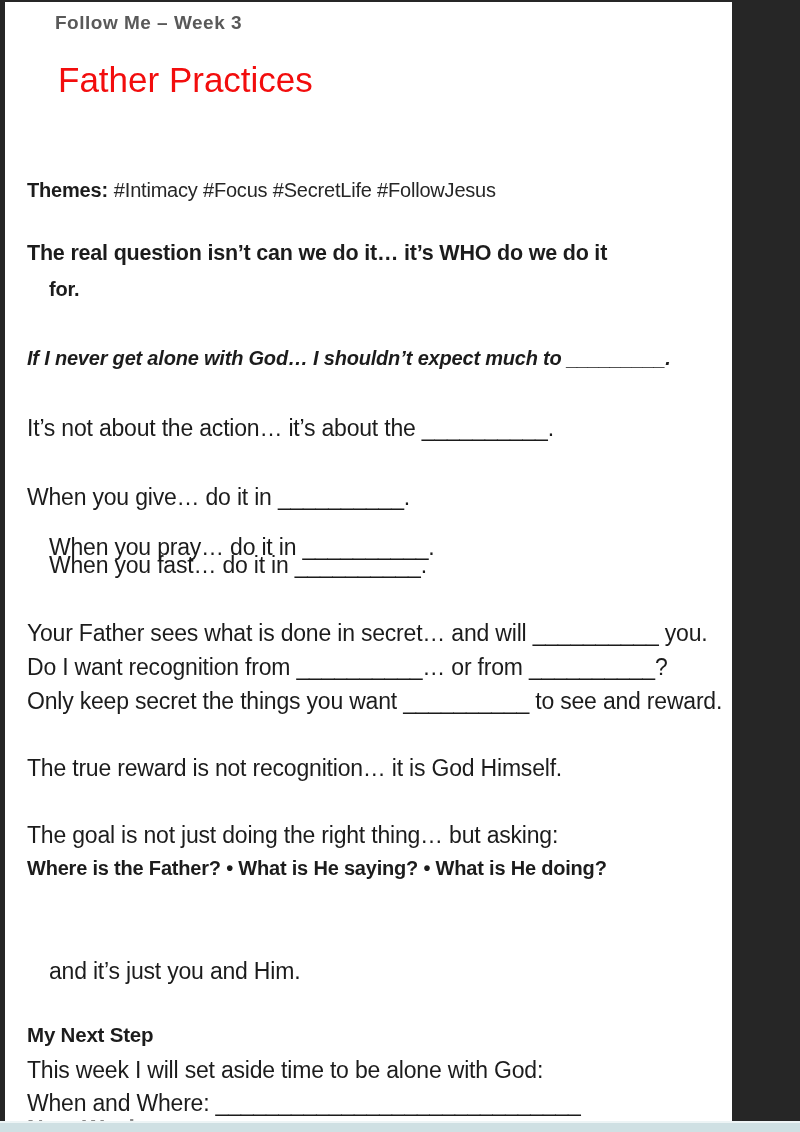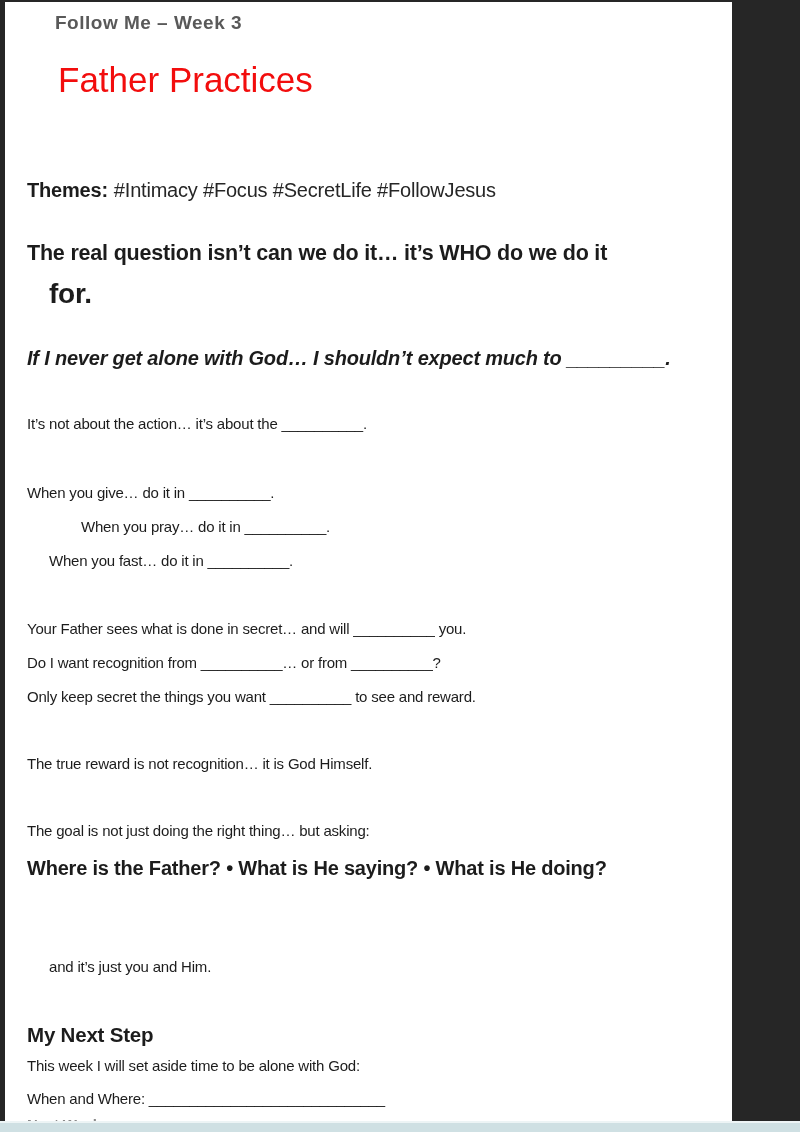--- a/index.html
+++ b/index.html
@@ -14,21 +14,21 @@
     left: 5px;
     top: 2px;
     width: 727px;
     height: 1130px;
     background: #ffffff;
     overflow: hidden;
   }
   .line {
     position: absolute;
     white-space: nowrap;
-    font-size: 15px;
+    font-size: 23px;
     line-height: 1.2;
     color: #1c1c1c;
     letter-spacing: -0.2px;
   }
   .bold { font-weight: bold; }
   .doc-header {
     position: absolute;
     top: 10px; left: 50px;
     font-size: 19px;
     font-weight: bold;
@@ -40,25 +40,25 @@
     position: absolute;
     top: 58px; left: 53px;
     font-size: 35px;
     color: #f20d0d;
     white-space: nowrap;
   }
   .scripture { top: 143px; left: 22px; font-weight: bold; font-size: 20.5px; }
   .themes    { top: 176px; left: 22px; font-size: 20px; }
   .themes .themes-text { font-weight: normal; margin-left: 6px; color: #262626; }
   .bigq1 { top: 239px; left: 22px; font-weight: bold; font-size: 21.5px; }
-  .bigq2 { top: 275px; left: 44px; font-weight: bold; font-size: 28px; }
+  .bigq2 { top: 275px; left: 44px; font-weight: bold; font-size: 20px; }
   .italicline { top: 344px; left: 22px; font-weight: bold; font-style: italic; font-size: 20px; }
   .actionline { top: 413px; left: 22px; }
   .giveline { top: 482px; left: 22px; }
-  .prayline { top: 516px; left: 44px; margin-left: 32px; }
+  .prayline { top: 532px; left: 44px; }
   .fastline { top: 550px; left: 44px; }
   .fatherline { top: 618px; left: 22px; }
   .recogline  { top: 652px; left: 22px; }
   .keepline   { top: 686px; left: 22px; }
   .rewardline { top: 753px; left: 22px; }
   .goalline   { top: 820px; left: 22px; }
   .questline  { top: 854px; left: 22px; font-weight: bold; font-size: 20px; }
   .doorline1  { top: 922px; left: 22px; }
   .doorline2  { top: 956px; left: 44px; }
   .nextstep-title { top: 1021px; left: 22px; font-weight: bold; font-size: 20.5px; }

